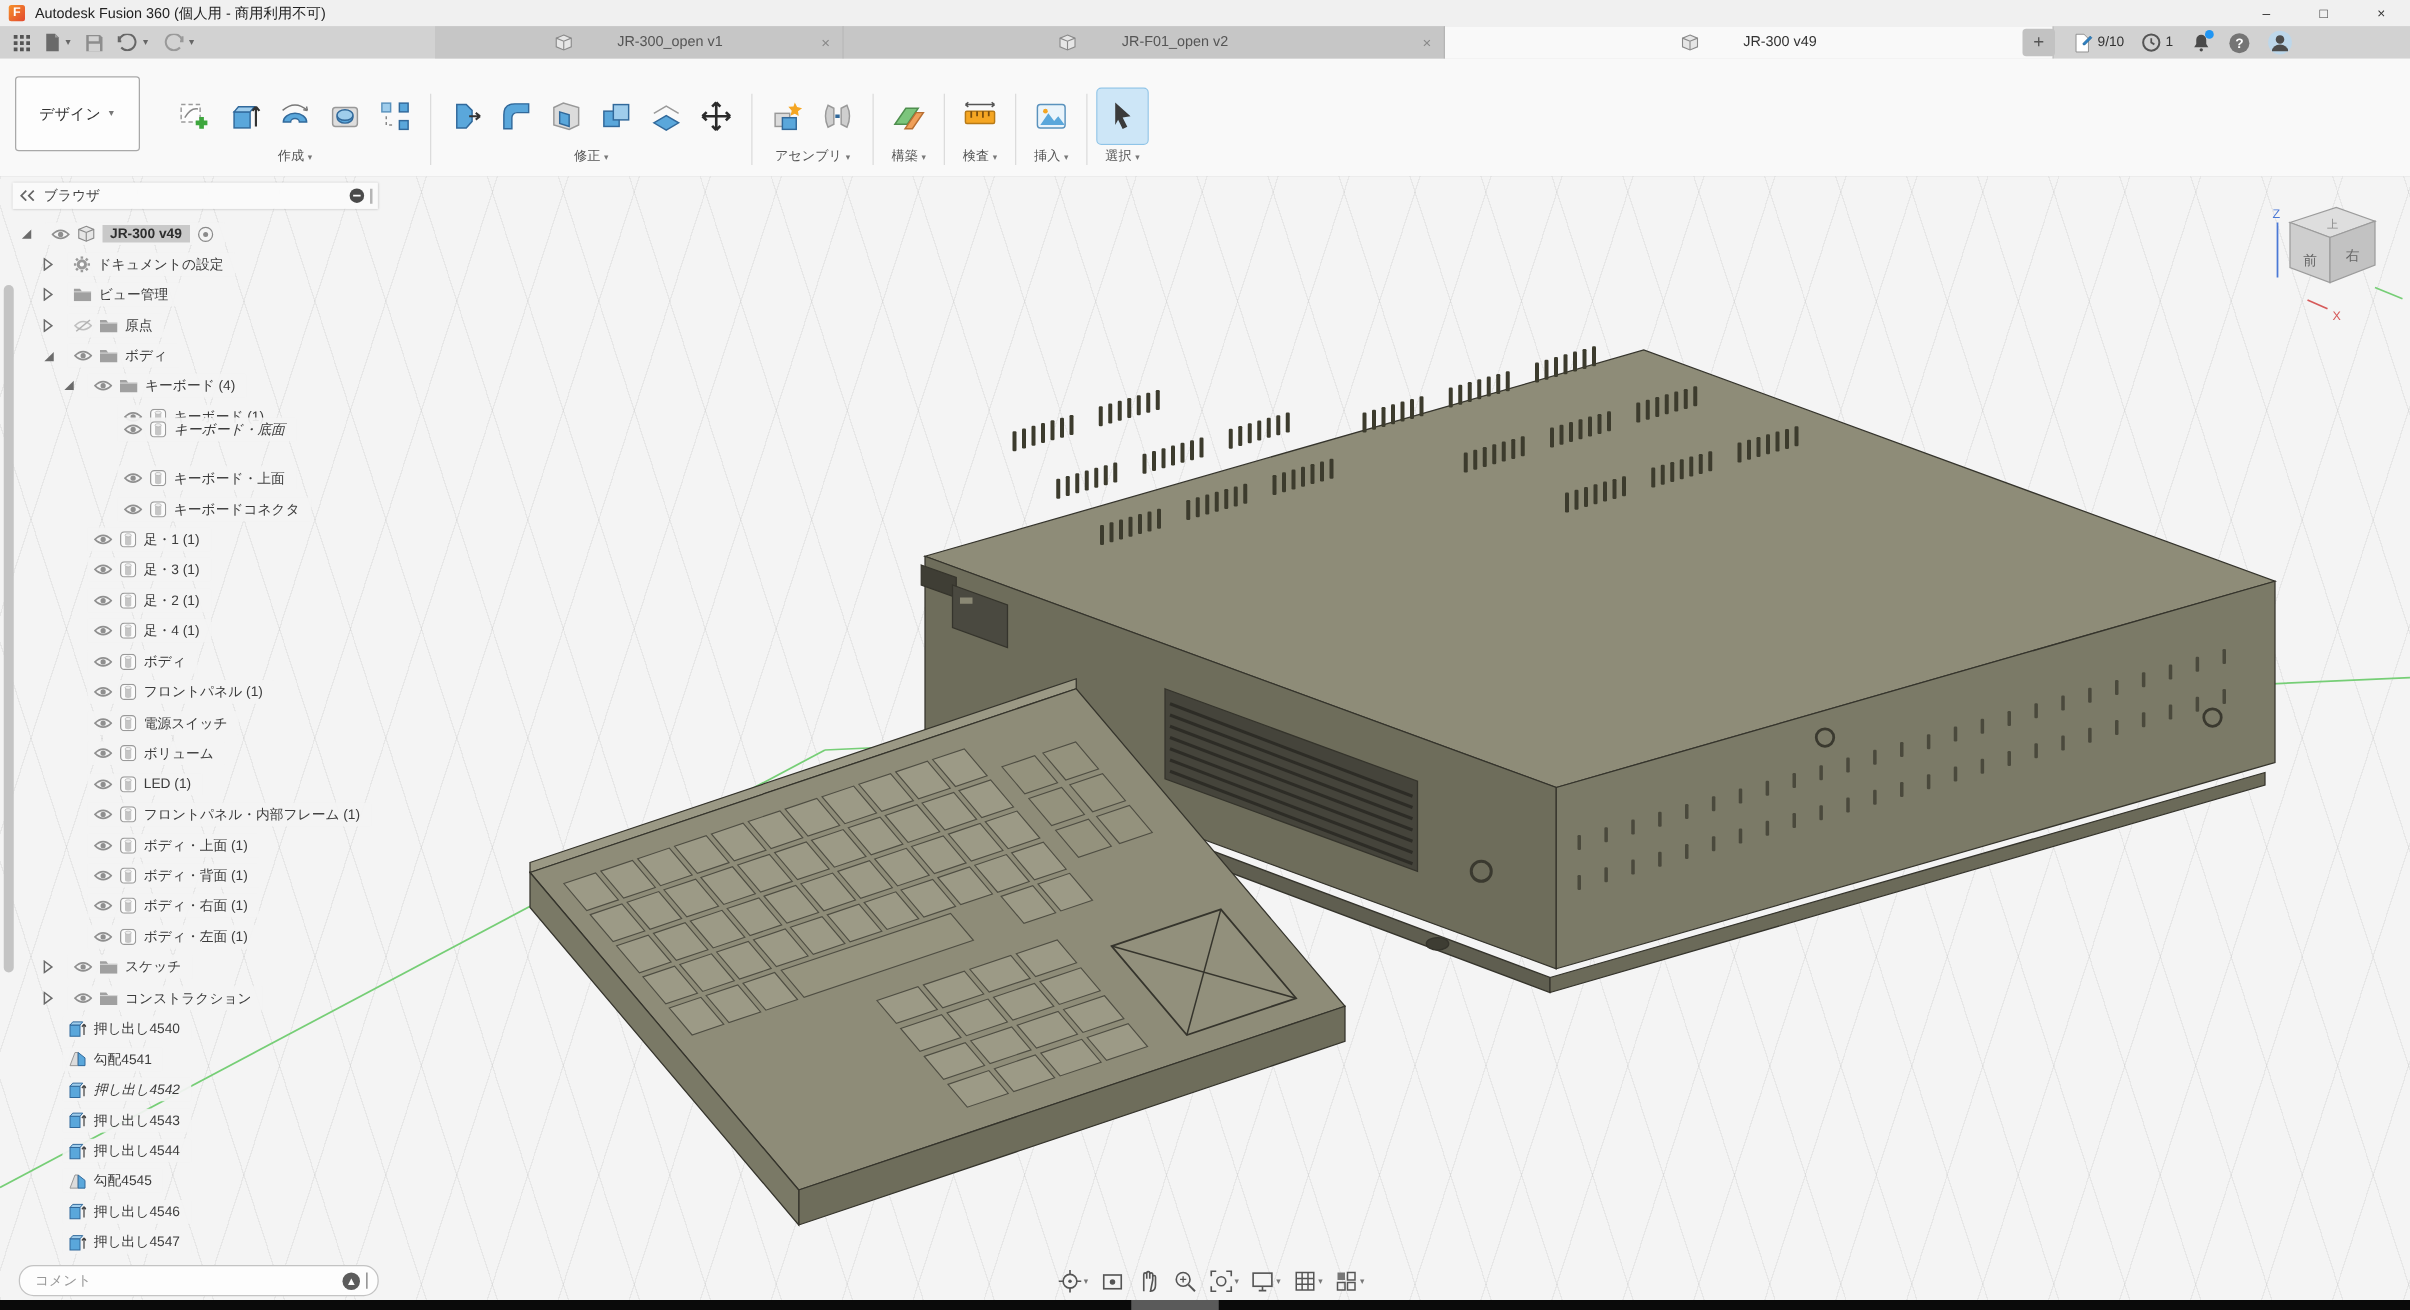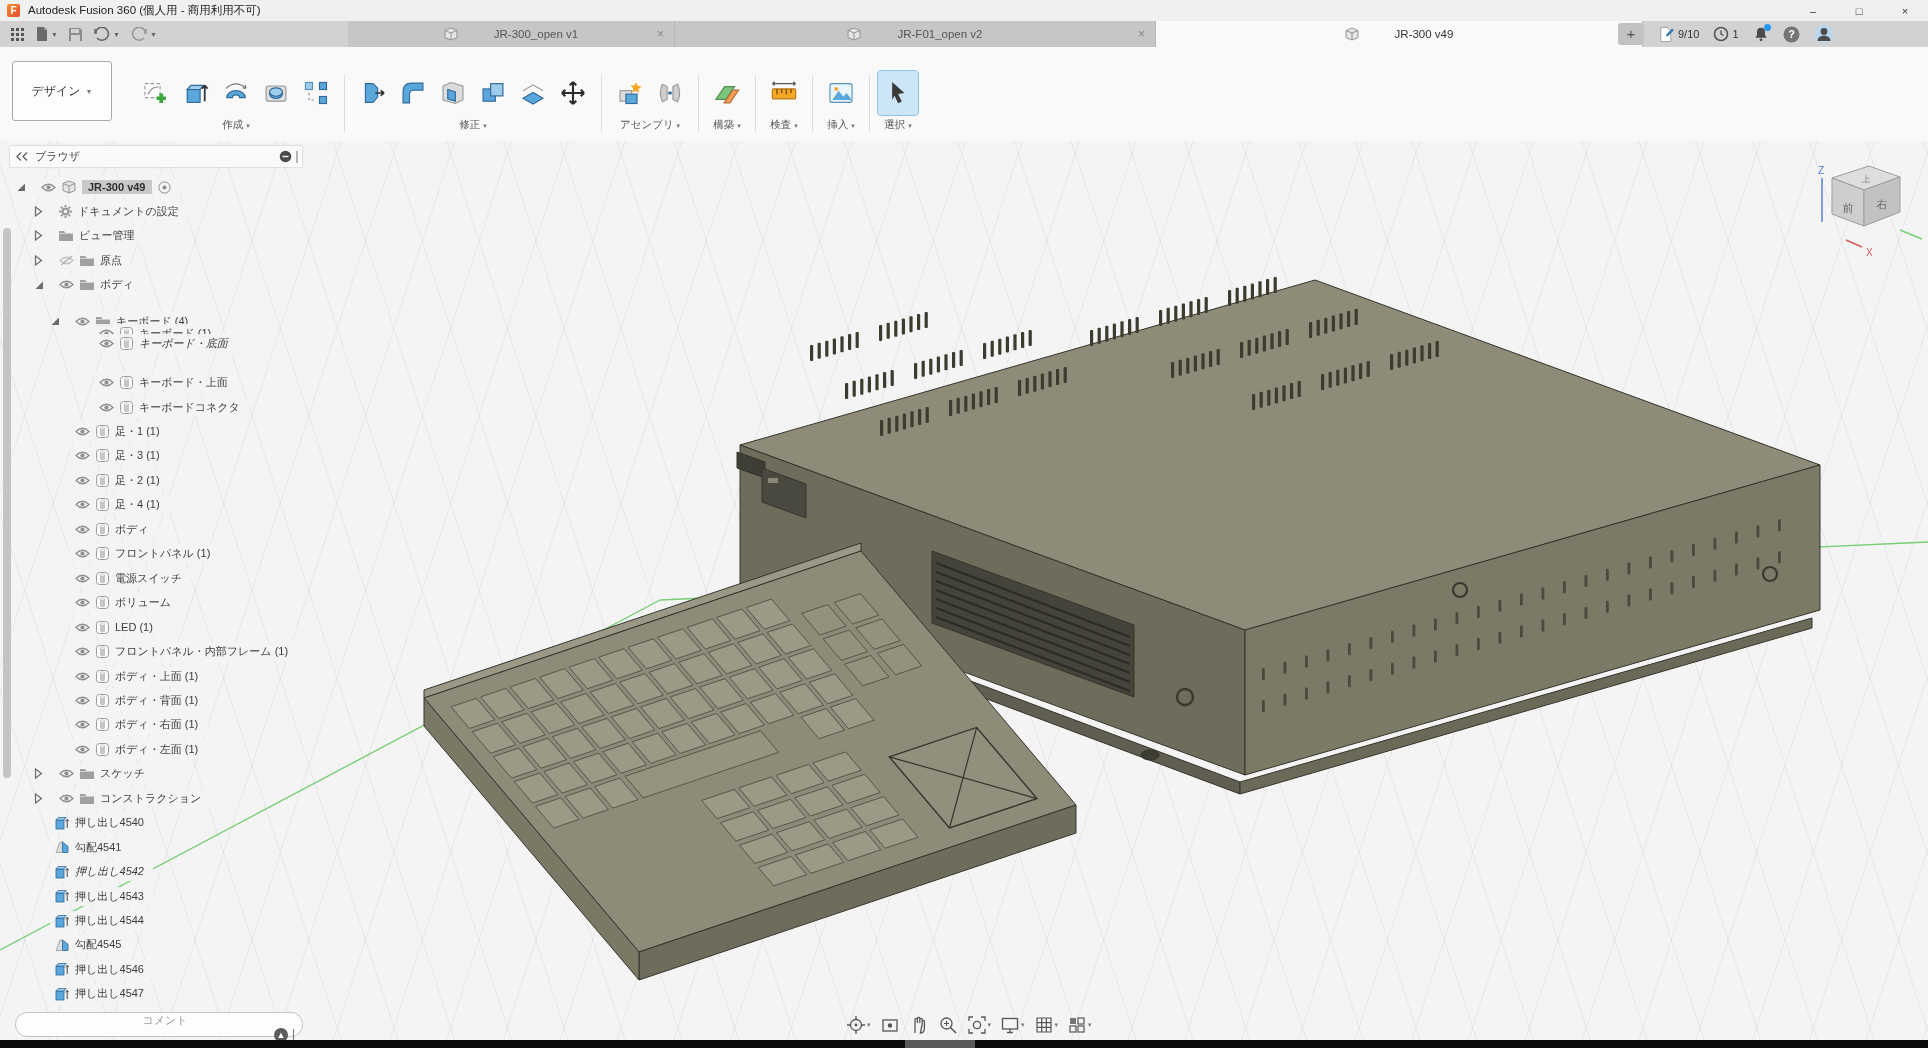--- a/index.html
+++ b/index.html
@@ -59,21 +59,21 @@
   .vbar{width:2px;height:12px;background:#b5b5b5;}
   #browser-tree{position:absolute;left:0;top:0;width:420px;z-index:5;}
   .brow{position:absolute;height:22px;display:flex;align-items:center;}
   .brow .tri{position:absolute;width:12px;display:flex;}
   .pill{display:flex;align-items:center;gap:6px;background:rgba(243,243,243,0.93);padding:2px 9px 2px 5px;border-radius:1px;}
   .blabel{font-size:11px;color:#3c3c3c;white-space:nowrap;}
   .blabel.selected{background:#c9c9c9;padding:1px 6px;font-weight:bold;color:#2e2e2e;}
   #browser-scrollbar{position:absolute;left:3px;top:228px;width:8px;height:550px;background:#c4c4c4;border-radius:4px;z-index:6;}
   
   #comment-bar{position:absolute;left:15px;top:1012px;width:286px;height:23px;background:#fdfdfd;border:1px solid #c3c3c3;
-               border-radius:12px;display:flex;align-items:center;z-index:7;flex-direction:column;}
+               border-radius:12px;display:flex;align-items:center;z-index:7;}
   #comment-bar .ph{font-size:11px;color:#999;margin-left:12px;}
   #comment-bar .right{margin-left:auto;display:flex;align-items:center;gap:5px;margin-right:8px;}
   #comment-send{width:14px;height:14px;border-radius:50%;background:#5c5c5c;color:#fff;font-size:9px;line-height:14px;text-align:center;}
   #comment-cursor{width:1px;height:13px;background:#777;}
   #nav-toolbar{position:absolute;left:846px;top:1012px;height:26px;display:flex;align-items:center;gap:9px;z-index:7;}
   .navico{display:flex;align-items:center;gap:1px;}
   #bottom-strip{position:absolute;left:0;top:1040px;width:100%;height:8px;background:#0a0a0a;z-index:8;}
   #bottom-strip .seg{position:absolute;left:905px;width:70px;height:8px;background:#5a5a5a;}
   svg{display:block;}
 </style>
@@ -831,21 +831,21 @@
           </span>
           <span>
             <svg width="14" height="11" viewBox="0 0 14 11">
               <path d="M0 1h5l1.5 2H14v8H0z" fill="#a0a0a0"></path>
               <rect y="3" width="14" height=".9" fill="#fff" opacity=".55"></rect>
             </svg>
           </span>
           <span class="blabel">ボディ</span>
         </span>
       </div>
-      <div class="brow" style="top: 310px;">
+      <div class="brow" style="top: 297px;">
         <span class="tri" style="left:50px">
           <svg width="10" height="10" viewBox="0 0 10 10">
             <path d="M1.5 9h7.5V1.5z" fill="#6b6b6b"></path>
           </svg>
         </span>
         <span class="pill" style="margin-left:70px">
           <span>
             <svg width="15" height="11" viewBox="0 0 15 11">
               <path d="M1 5.5Q7.5 -1 14 5.5 7.5 12 1 5.5z" fill="none" stroke="#8f8f8f" stroke-width="1.3"></path>
               <circle cx="7.5" cy="5.5" r="2.1" fill="#8f8f8f"></circle>

